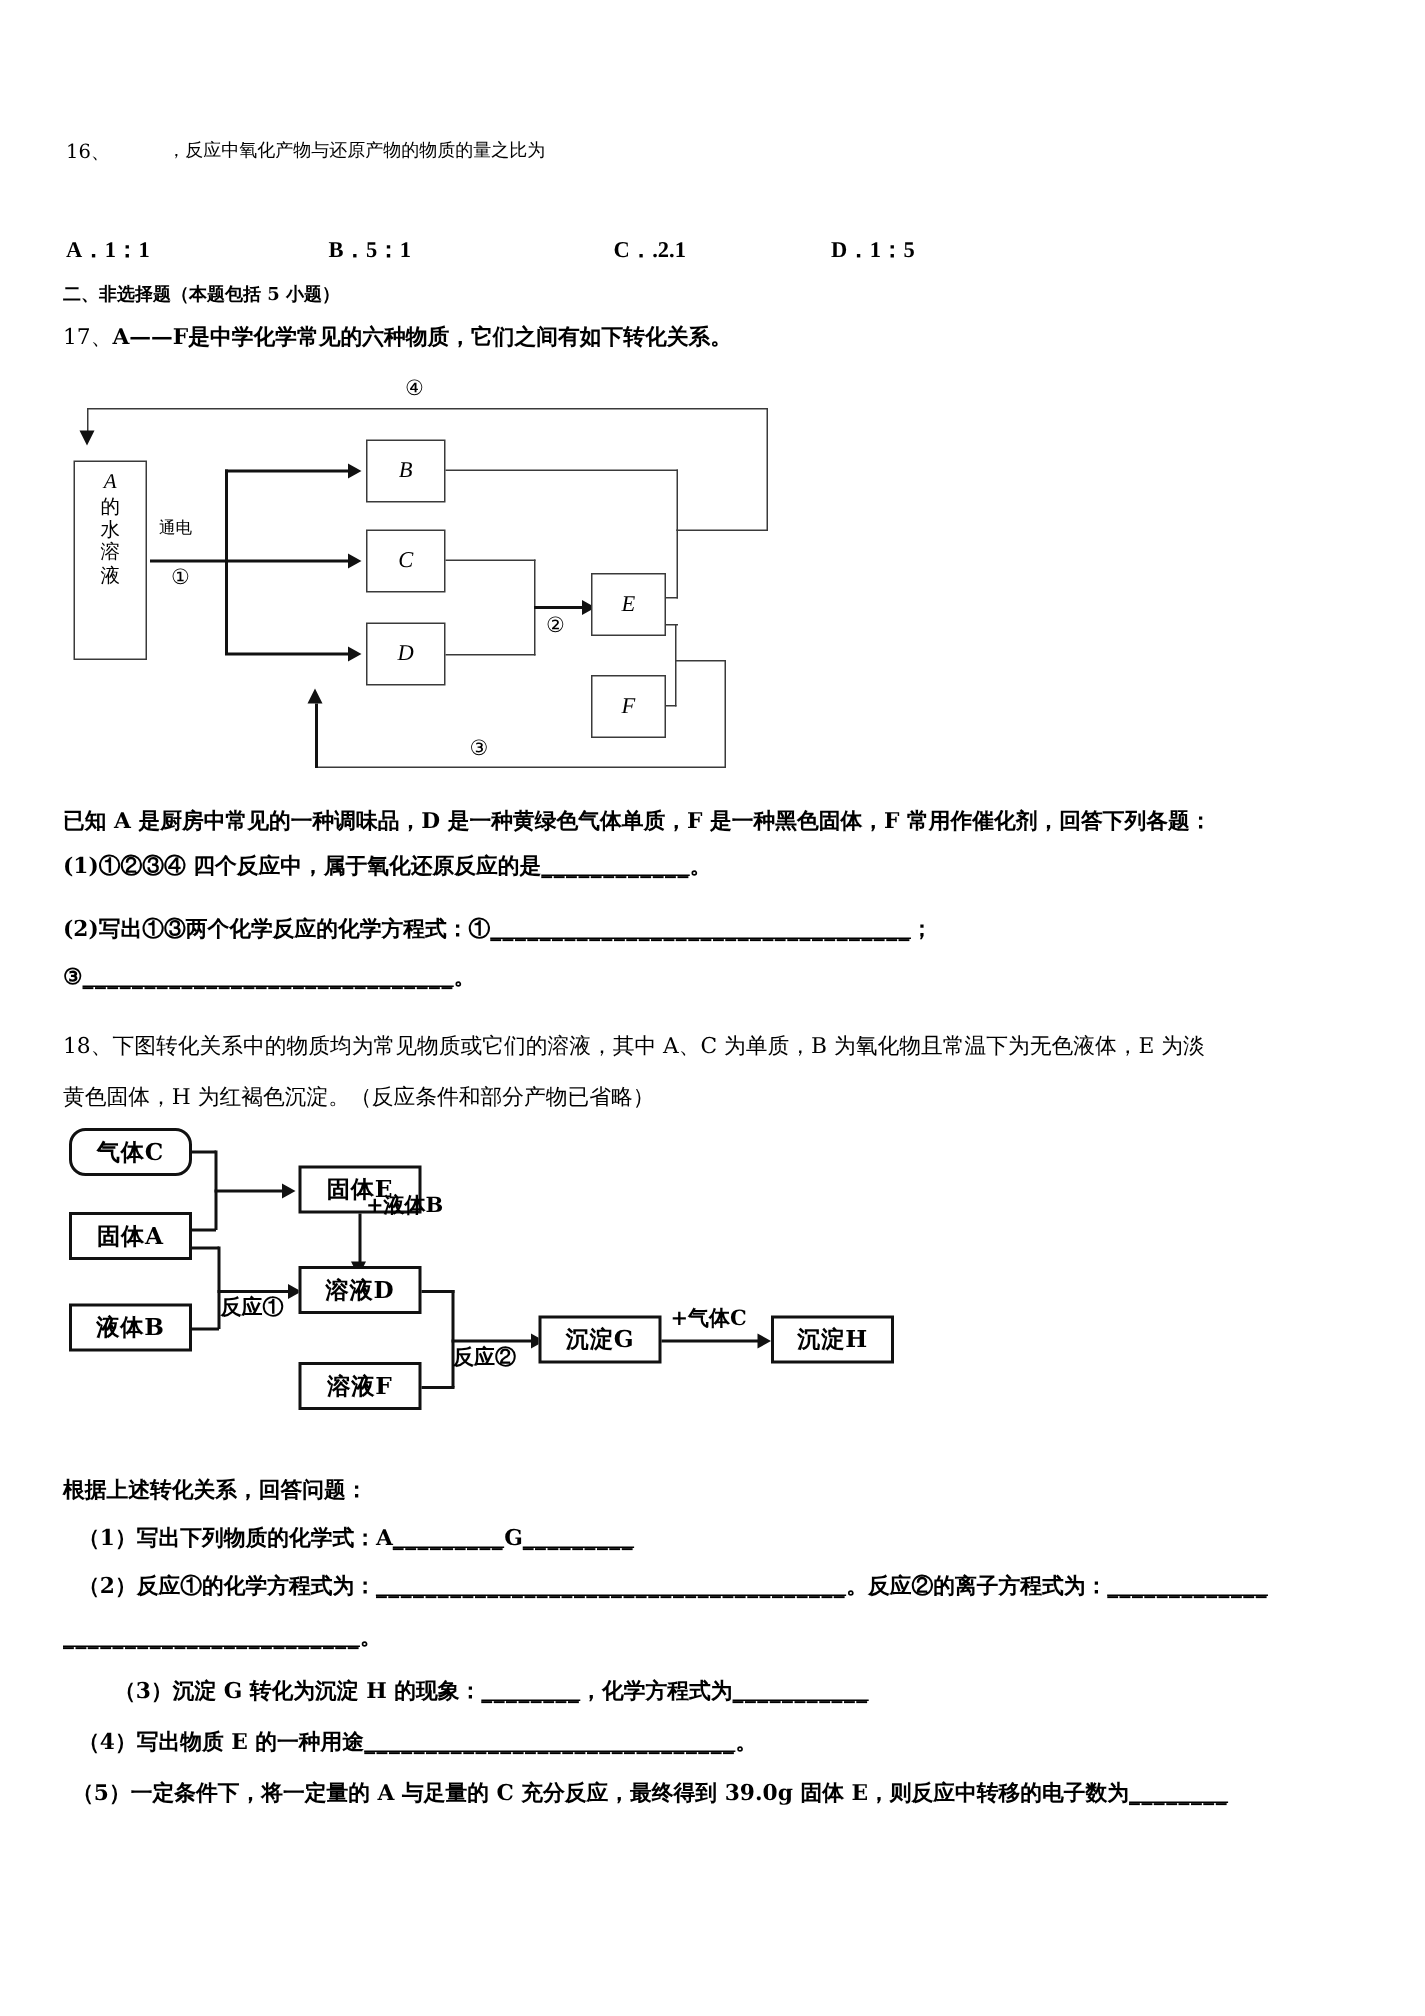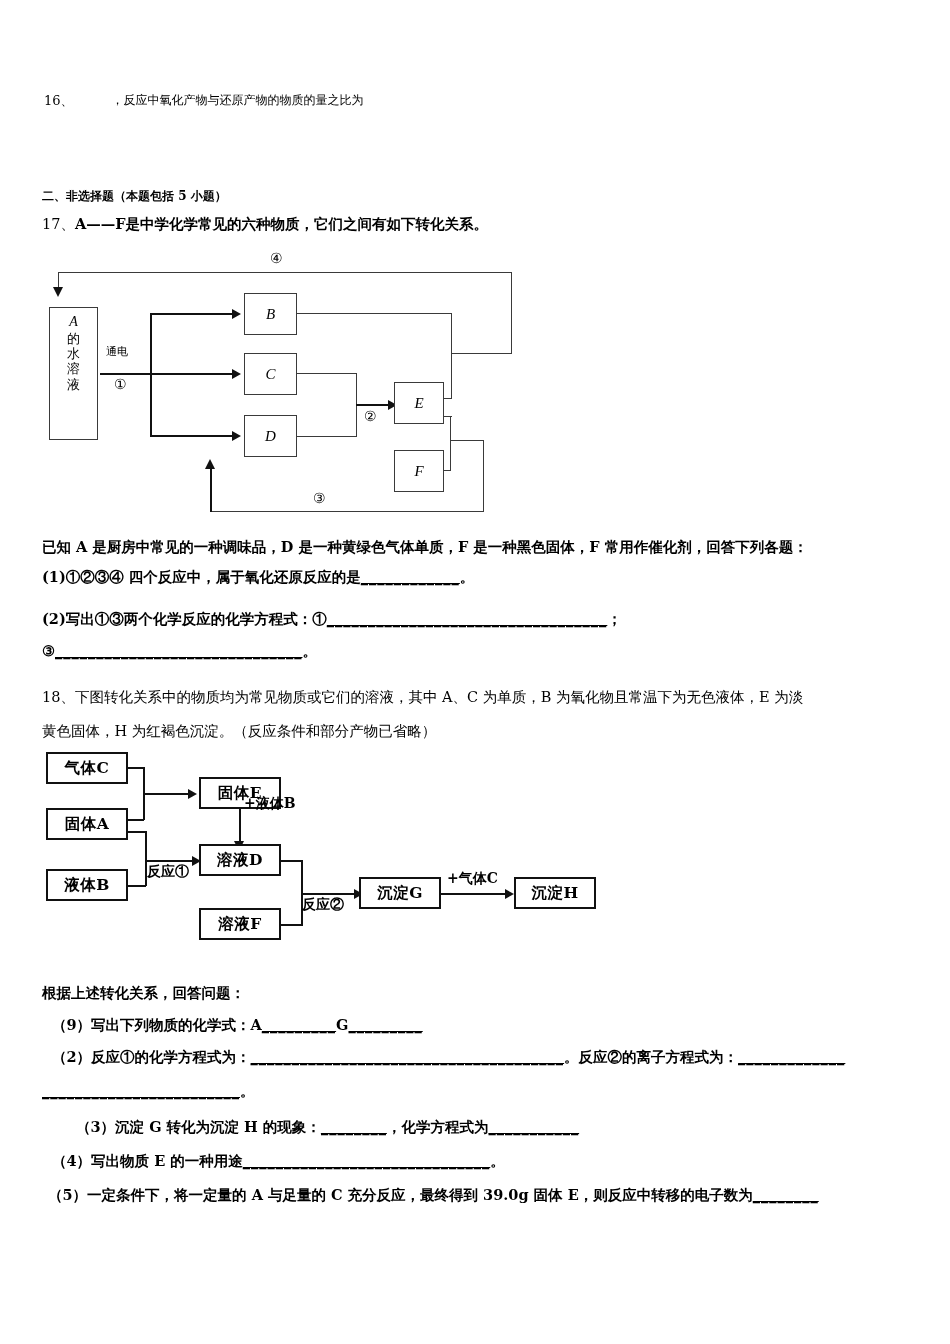--- a/index.html
+++ b/index.html
@@ -134,20 +134,26 @@
 </head>
 <body>
 
 <div class="page">
 
   <div id="q16">
     <span class="qnum cn">16、</span>
     <span class="tail cn">，反应中氧化产物与还原产物的物质的量之比为</span>
   </div>
 
+  <div id="options">
+    <span class="opt">A．1：1</span>
+    <span class="opt">B．5：1</span>
+    <span class="opt">C．.2.1</span>
+    <span class="opt">D．1：5</span>
+  </div>
 
   <div id="sec2" class="cn">二、非选择题（本题包括 5 小题）</div>
 
   <div id="q17-stem" class="cn">
     <span class="n">17、</span><span class="b">A——F</span><span class="b">是中学化学常见的六种物质，它们之间有如下转化关系。</span>
   </div>
 
   <div id="diagram1">
 
     <div class="circnum" style="left:226px; top:0px;">④</div>
@@ -228,21 +234,21 @@
     <span>③</span><span class="blank">______________________________</span><span>。</span>
   </div>
 
   <div class="para normal cn" style="left:42px; top:688px; width:895px;">
     <span>18、</span><span>下图转化关系中的物质均为常见物质或它们的溶液，其中 A、C 为单质，B 为氧化物且常温下为无色液体，E 为淡</span>
   </div>
   <div class="para normal cn" style="left:42px; top:722px; width:895px;">黄色固体，H 为红褐色沉淀。（反应条件和部分产物已省略）</div>
 
   <div id="diagram2">
 
-    <div class="box2" style="left:2px; top:4px; width:82px; height:32px;">气体C</div>
+    <div class="box2" style="left:2px; top:4px; width:82px; height:32px;border-radius:11px;">气体C</div>
     <div class="box2" style="left:2px; top:60px; width:82px; height:32px;">固体A</div>
     <div class="box2" style="left:2px; top:121px; width:82px; height:32px;">液体B</div>
 
     <div class="ln lnh" style="left:84px; top:19px; width:16px;"></div>
     <div class="ln lnh" style="left:84px; top:71px; width:16px;"></div>
     <div class="ln lnv" style="left:99px; top:19px; height:53px;"></div>
     <div class="ln lnh" style="left:99px; top:45px; width:48px;"></div>
     <div class="ar-r" style="left:144px; top:41px;"></div>
 
     <div class="box2" style="left:155px; top:29px; width:82px; height:32px;">固体E</div>
@@ -274,21 +280,21 @@
     <div class="ln lnh" style="left:397px; top:145px; width:68px;"></div>
     <div class="ar-r" style="left:461px; top:141px;"></div>
     <div class="lbl2" style="left:403px; top:122px;">+气体C</div>
 
     <div class="box2" style="left:470px; top:129px; width:82px; height:32px;">沉淀H</div>
   </div>
 
   <div class="para cn" style="left:42px; top:984px;">根据上述转化关系，回答问题：</div>
 
   <div class="para cn" style="left:52px; top:1016px;">
-    <span>（9）写出下列物质的化学式：A</span><span class="blank">_________</span><span>G</span><span class="blank">_________</span>
+    <span>（1）写出下列物质的化学式：A</span><span class="blank">_________</span><span>G</span><span class="blank">_________</span>
   </div>
 
   <div class="para cn" style="left:52px; top:1048px; width:890px;">
     <span>（2）反应①的化学方程式为：</span><span class="blank">______________________________________</span><span>。反应②的离子方程式为：</span><span class="blank">_____________</span>
   </div>
   <div class="para cn" style="left:42px; top:1082px;">
     <span class="blank">________________________</span><span>。</span>
   </div>
 
   <div class="para cn" style="left:52px; top:1118px;margin-left:24px;">

